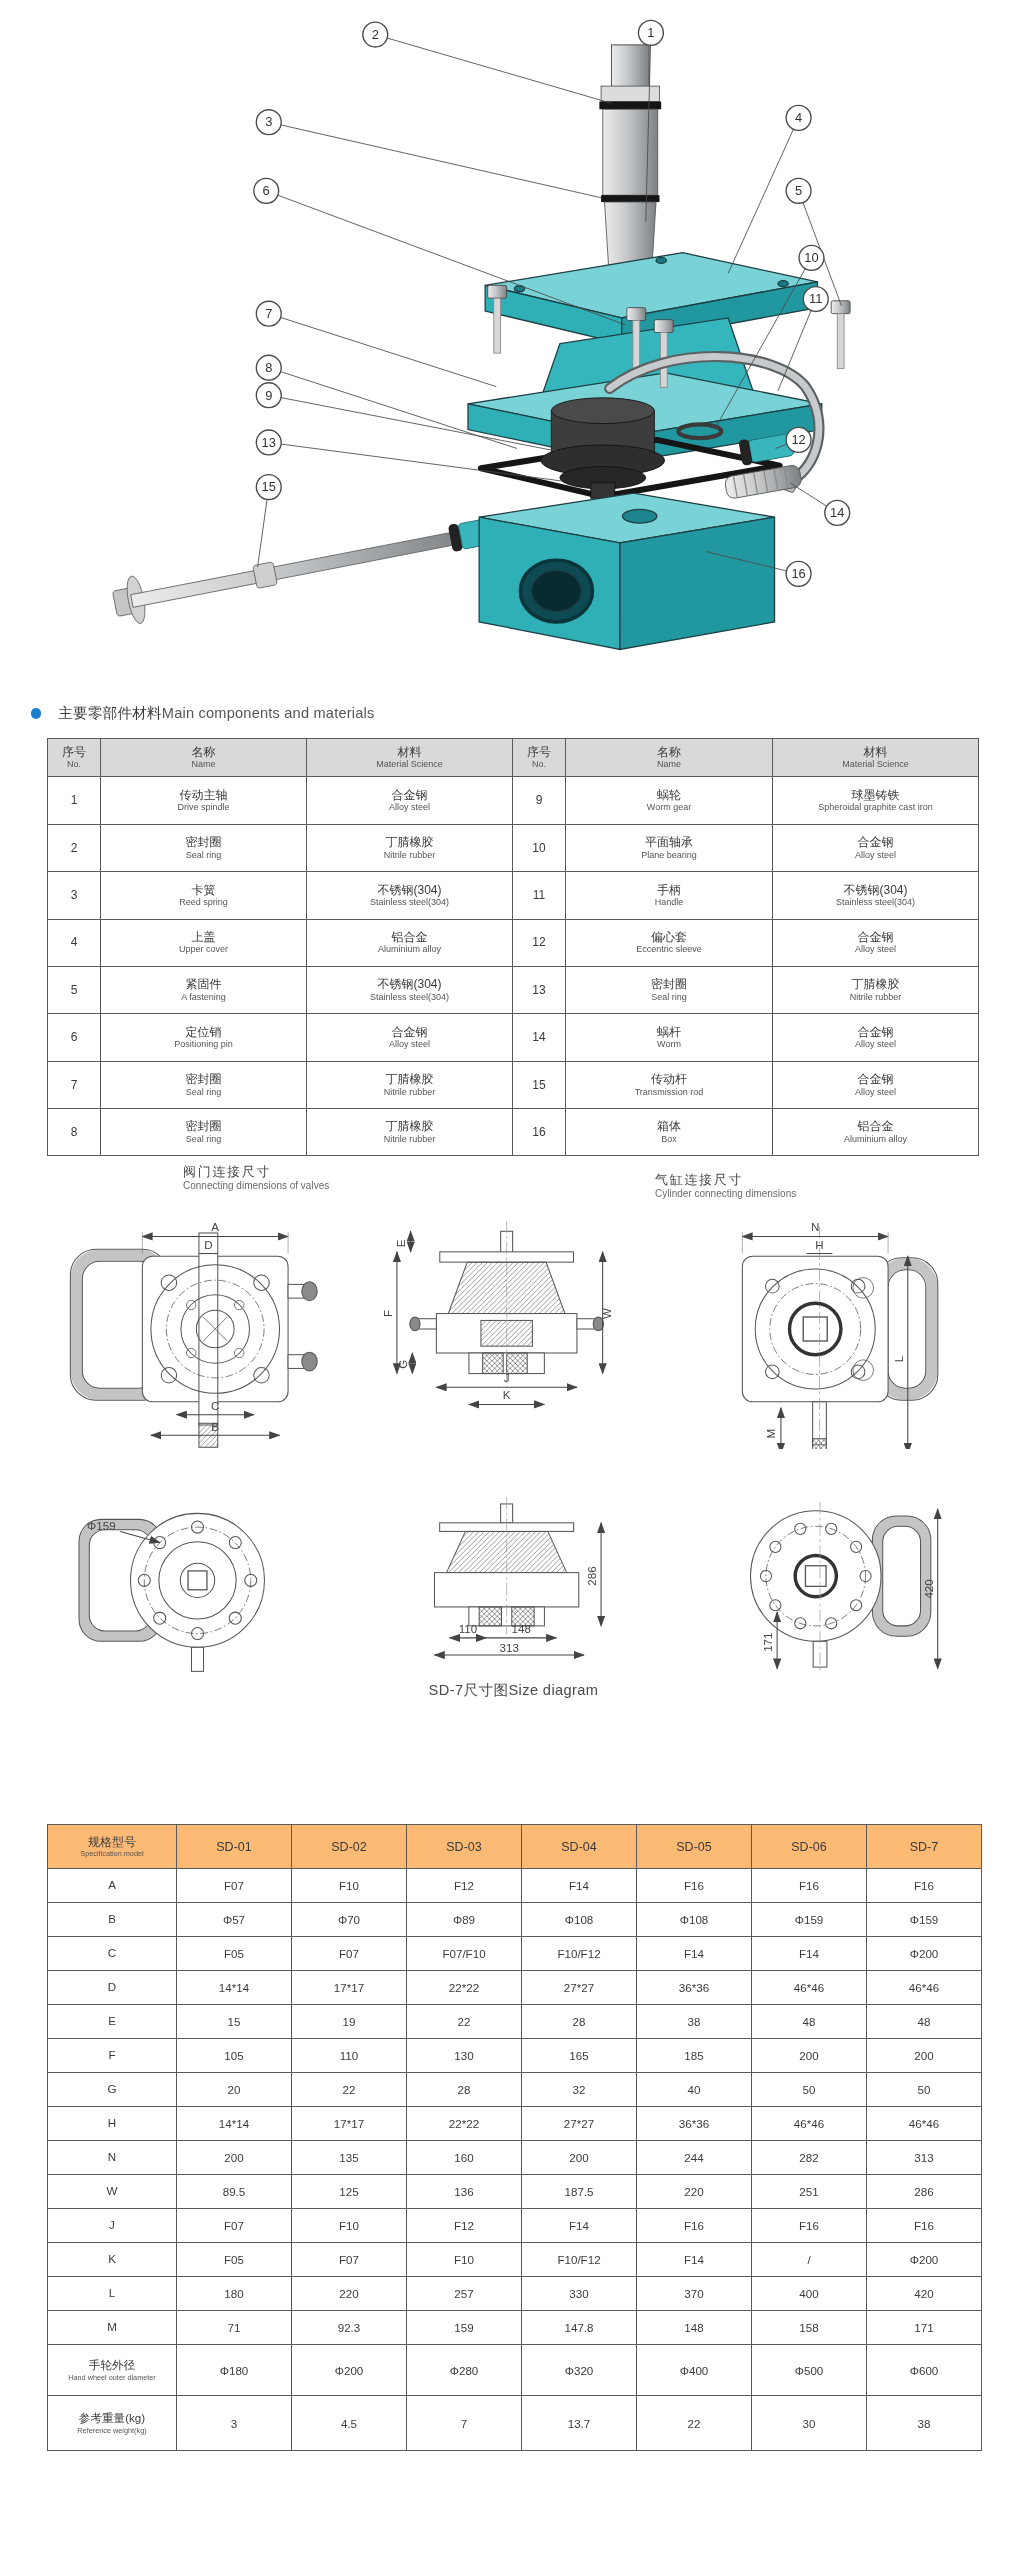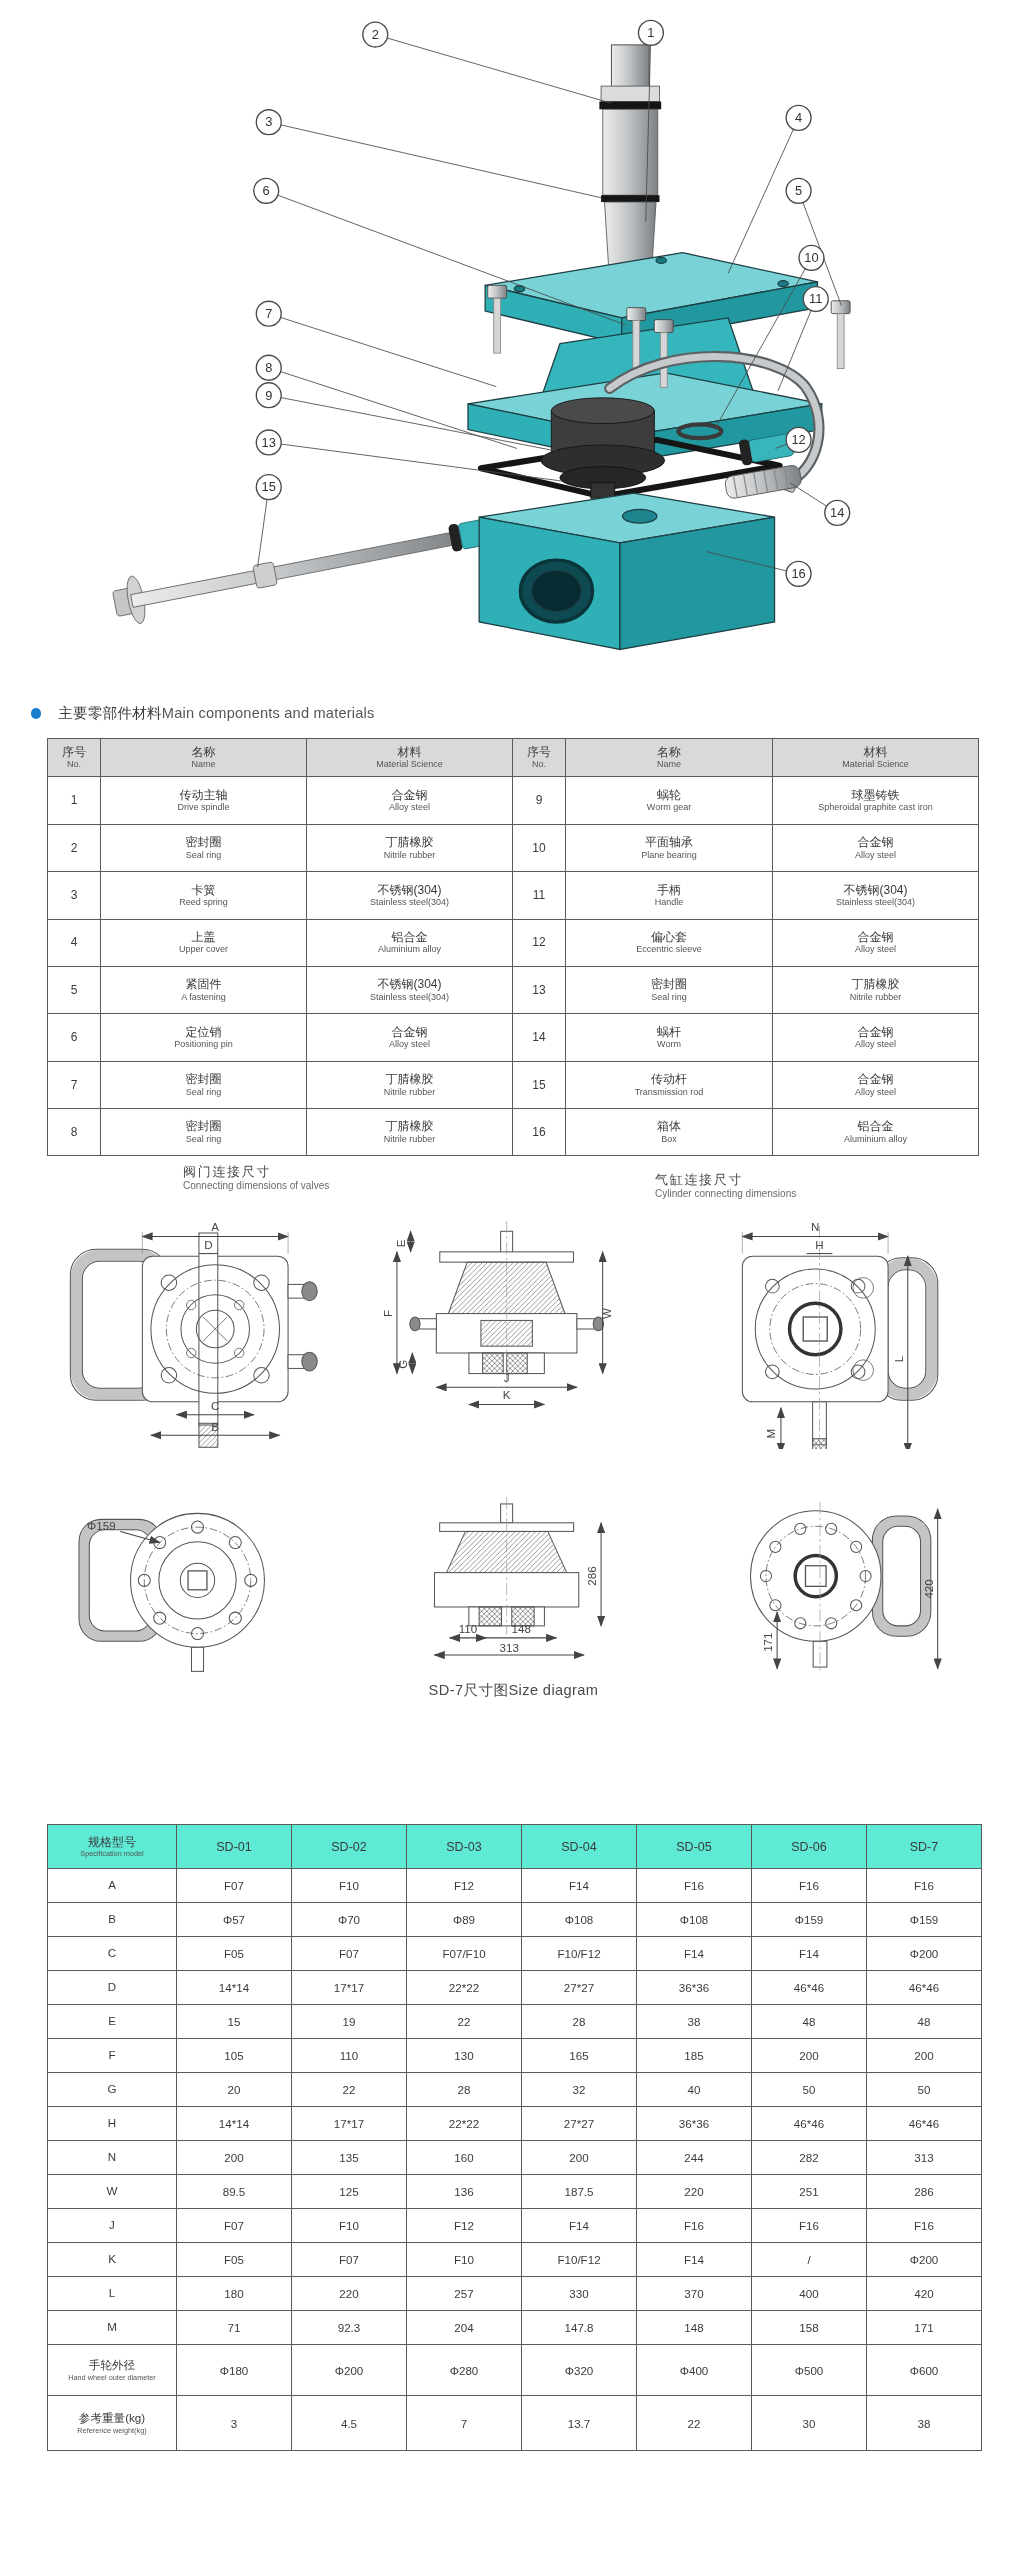--- a/index.html
+++ b/index.html
@@ -23,21 +23,21 @@
   .mtable th,.mtable td{border:0.9px solid #5a5a5a;text-align:center;vertical-align:middle;padding:1.7px 1.7px;}
   .mtable{border:1.7px solid #4a4a4a;}
   .mtable thead th{background:#d9d9d9;height:34px;font-weight:normal;}
   .mtable tbody td{height:43px;background:#fff;}
   .zh{font-size:12px;color:#3a3a3a;line-height:14.6px;}
   .en{font-size:9px;color:#555;line-height:11px;}
   .en-sm{font-size:7.3px;color:#555;line-height:9.4px;}
   
   .stable{width:932px;border:1.7px solid #4a4a4a;}
   .stable th,.stable td{border:0.9px solid #5a5a5a;text-align:center;vertical-align:middle;}
-  .stable thead th{background:#5eead4;height:41px;font-weight:normal;font-size:12.5px;color:#3a3a3a;}
+  .stable thead th{background:#fdba74;height:41px;font-weight:normal;font-size:12.5px;color:#3a3a3a;}
   .stable tbody td{height:31px;font-size:11.6px;color:#3c3c3c;background:#fff;}
   .stable tr.thick-top td{border-top:1.7px solid #4a4a4a;}
   .stable tr.tall td{height:48px;}
   .stable tr.tall2 td{height:52px;}
   .rowlabel .zh{font-size:11.6px;}
 </style>
 </head>
 <body>
 
 <div class="page">
@@ -813,21 +813,21 @@
           <td>370</td>
           <td>400</td>
           <td>420</td>
         </tr>
         <tr class="thick-top">
           <td class="rowlabel">
             <div class="zh">M</div>
           </td>
           <td>71</td>
           <td>92.3</td>
-          <td>204</td>
+          <td>159</td>
           <td>147.8</td>
           <td>148</td>
           <td>158</td>
           <td>171</td>
         </tr>
         <tr class="tall">
           <td class="rowlabel">
             <div class="zh">手轮外径</div>
             <div class="en-sm">Hand wheel outer diameter</div>
           </td>

